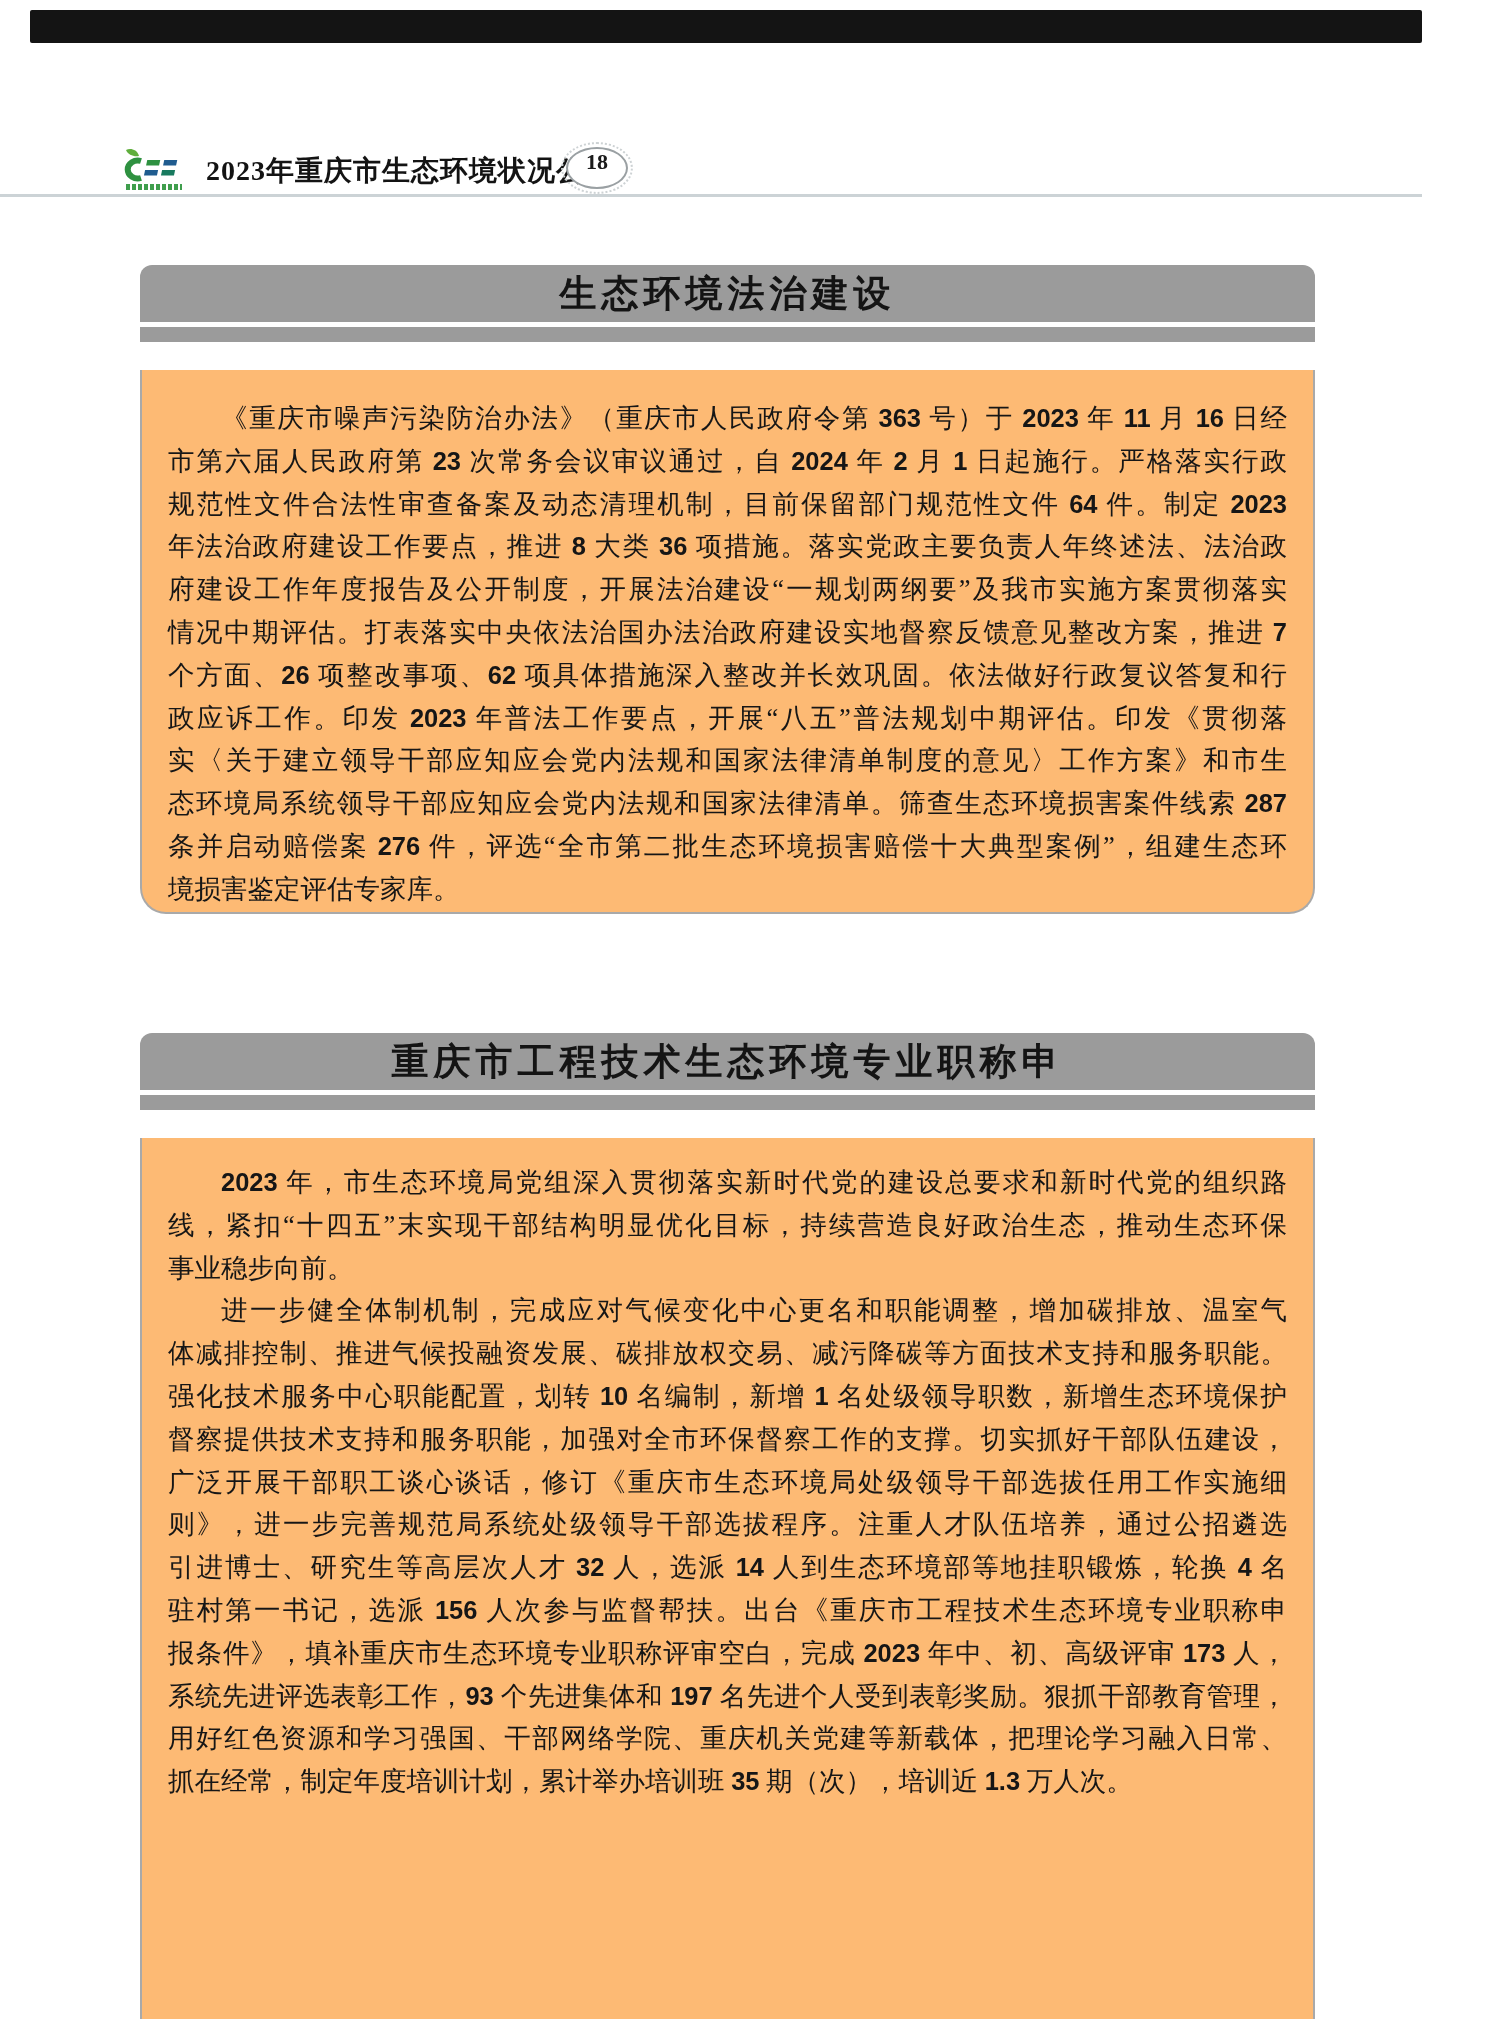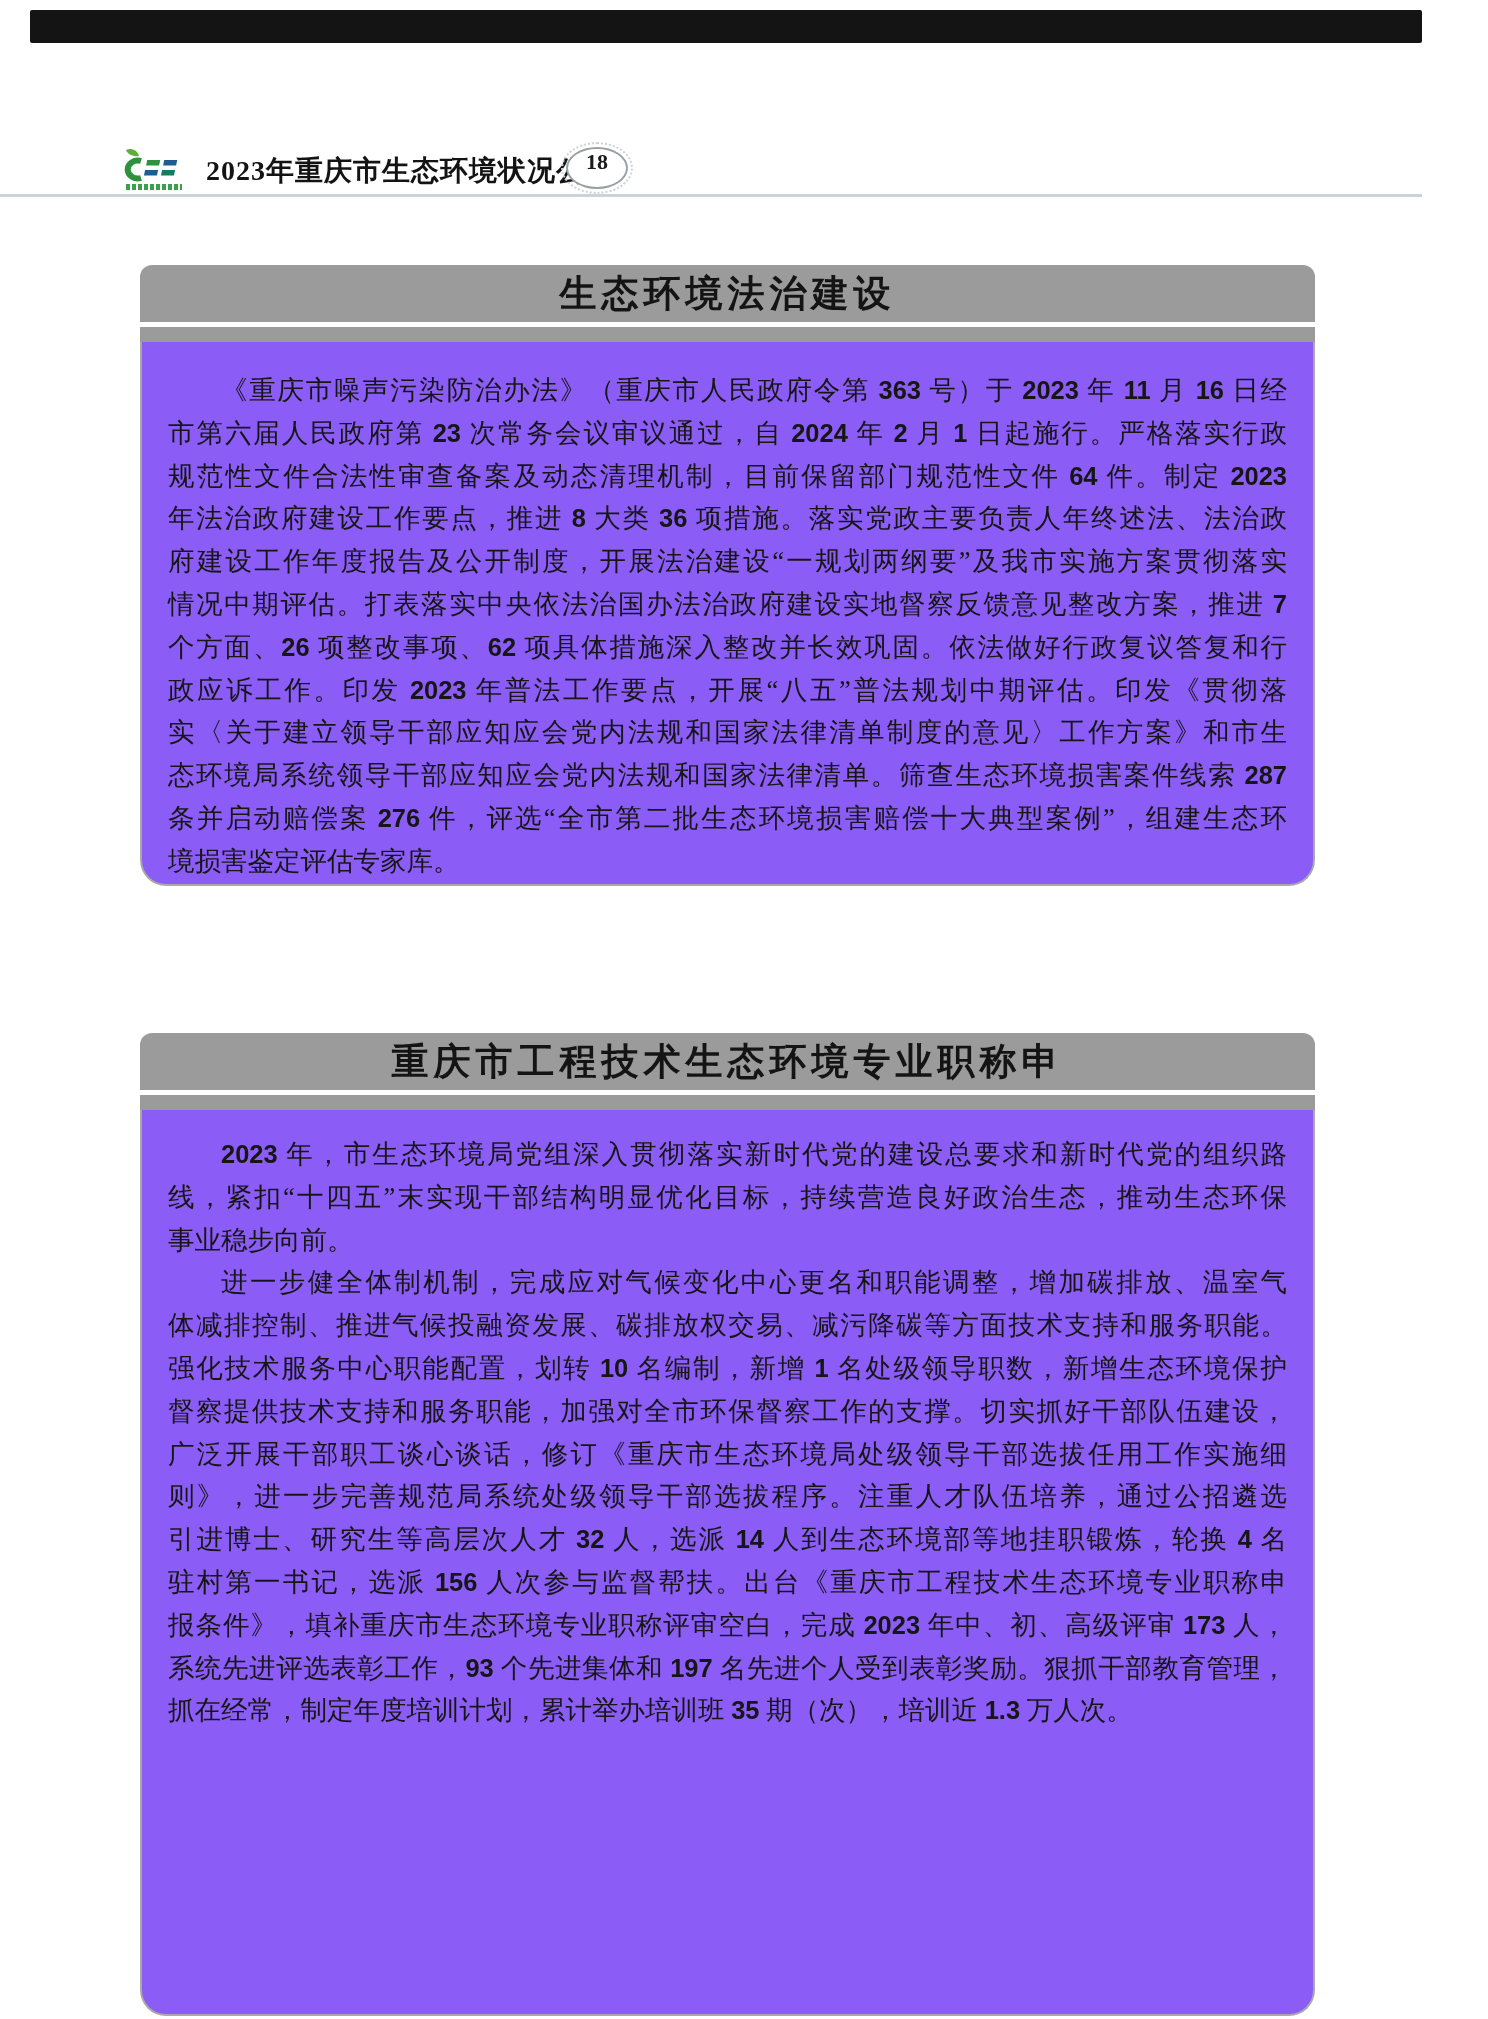--- a/index.html
+++ b/index.html
@@ -21,22 +21,22 @@
   .hdr-rule{position:absolute;left:0;top:194px;width:1422px;height:3px;background:#ccd3d6;}
 
   
   .sec{position:absolute;left:140px;width:1175px;}
   .sec1{top:265px;}
   .sec2{top:1033px;}
   .sec-bar{height:57px;background:#9b9b9b;border-radius:12px 12px 0 0;}
   .sec-title{margin:0;height:57px;line-height:57px;text-align:center;
              font-size:37px;font-weight:700;letter-spacing:5px;color:#141414;}
   .sec-strip{margin-top:5px;height:15px;background:#9b9b9b;}
-  .sec-panel{box-sizing:border-box;background:#8b5cf6;border:2px solid #a9a9a9;border-top:none;
-             border-radius:0 0 26px 26px;padding:0 26px;}
+  .sec-panel{box-sizing:border-box;background:#fdba74;border:2px solid #a9a9a9;border-top:none;
+             border-radius:0 0 26px 26px;padding:0 26px;margin-top:28px;}
   .sec1 .sec-panel{height:544px;padding-top:27px;}
   .sec2 .sec-panel{height:906px;padding-top:23px;}
 
   .para{margin:0;}
   .line{line-height:42.8px;font-size:26.5px;color:#161616;
         text-align:justify;text-align-last:justify;white-space:nowrap;}
   .line.first{text-indent:2em;}
   .line.last{text-align-last:left;}
   .num{font-family:"Liberation Sans","DejaVu Sans",sans-serif;font-weight:700;font-size:0.96em;}
 </style>
@@ -107,18 +107,19 @@
       <div class="line first">进一步健全体制机制，完成应对气候变化中心更名和职能调整，增加碳排放、温室气</div>
           <div class="line">体减排控制、推进气候投融资发展、碳排放权交易、减污降碳等方面技术支持和服务职能。</div>
           <div class="line">强化技术服务中心职能配置，划转 <span class="num">10</span> 名编制，新增 <span class="num">1</span> 名处级领导职数，新增生态环境保护</div>
           <div class="line">督察提供技术支持和服务职能，加强对全市环保督察工作的支撑。切实抓好干部队伍建设，</div>
           <div class="line">广泛开展干部职工谈心谈话，修订《重庆市生态环境局处级领导干部选拔任用工作实施细</div>
           <div class="line">则》，进一步完善规范局系统处级领导干部选拔程序。注重人才队伍培养，通过公招遴选</div>
           <div class="line">引进博士、研究生等高层次人才 <span class="num">32</span> 人，选派 <span class="num">14</span> 人到生态环境部等地挂职锻炼，轮换 <span class="num">4</span> 名</div>
           <div class="line">驻村第一书记，选派 <span class="num">156</span> 人次参与监督帮扶。出台《重庆市工程技术生态环境专业职称申</div>
           <div class="line">报条件》，填补重庆市生态环境专业职称评审空白，完成 <span class="num">2023</span> 年中、初、高级评审 <span class="num">173</span> 人，</div>
           <div class="line">系统先进评选表彰工作，<span class="num">93</span> 个先进集体和 <span class="num">197</span> 名先进个人受到表彰奖励。狠抓干部教育管理，</div>
+          <div class="line">用好红色资源和学习强国、干部网络学院、重庆机关党建等新载体，把理论学习融入日常、</div>
           <div class="line last">抓在经常，制定年度培训计划，累计举办培训班 <span class="num">35</span> 期（次），培训近 <span class="num">1.3</span> 万人次。</div>
         </div>
     </div>
   </section>
 
 </div>
 
 </body></html>

